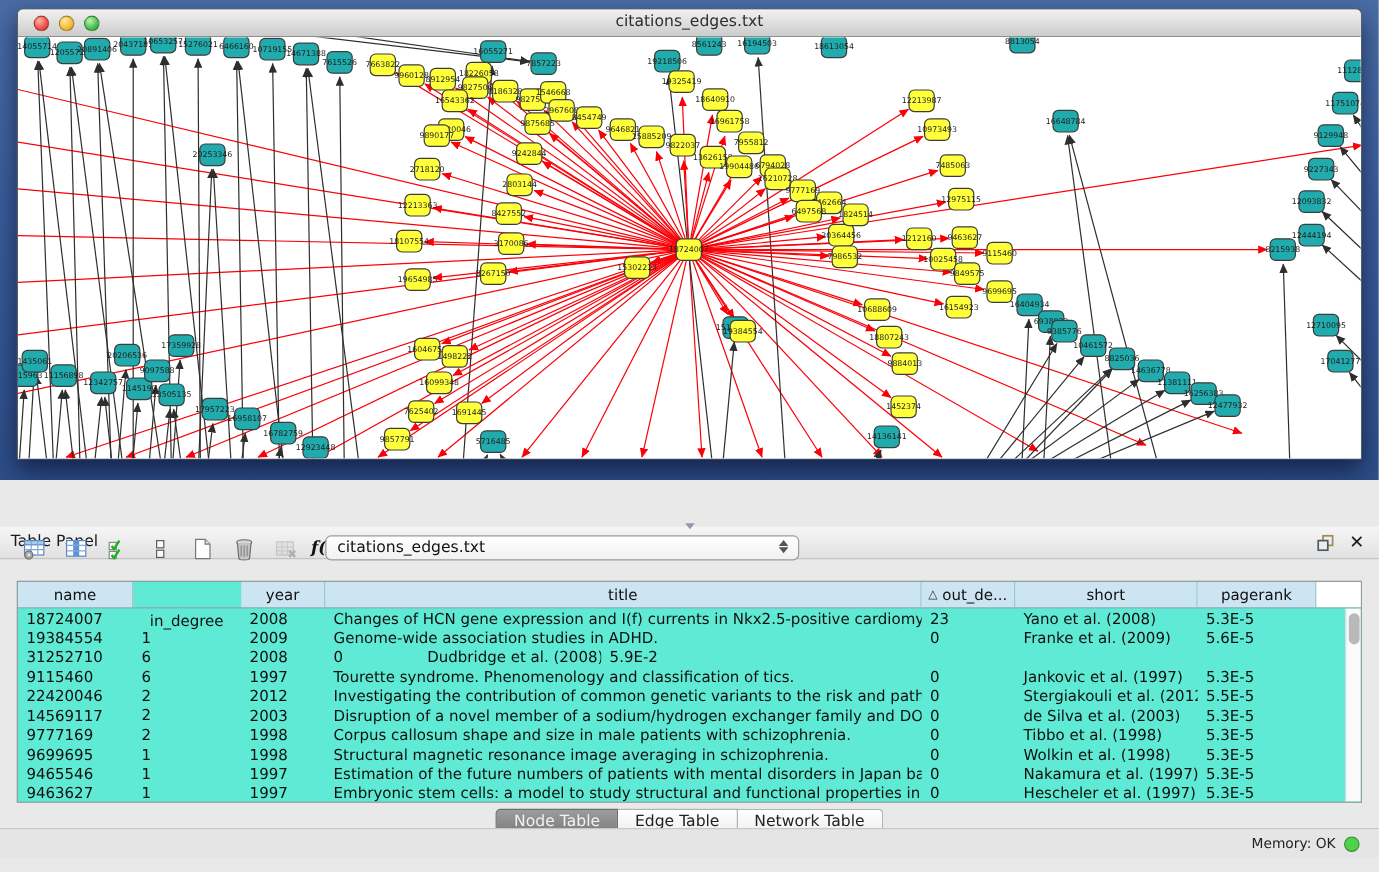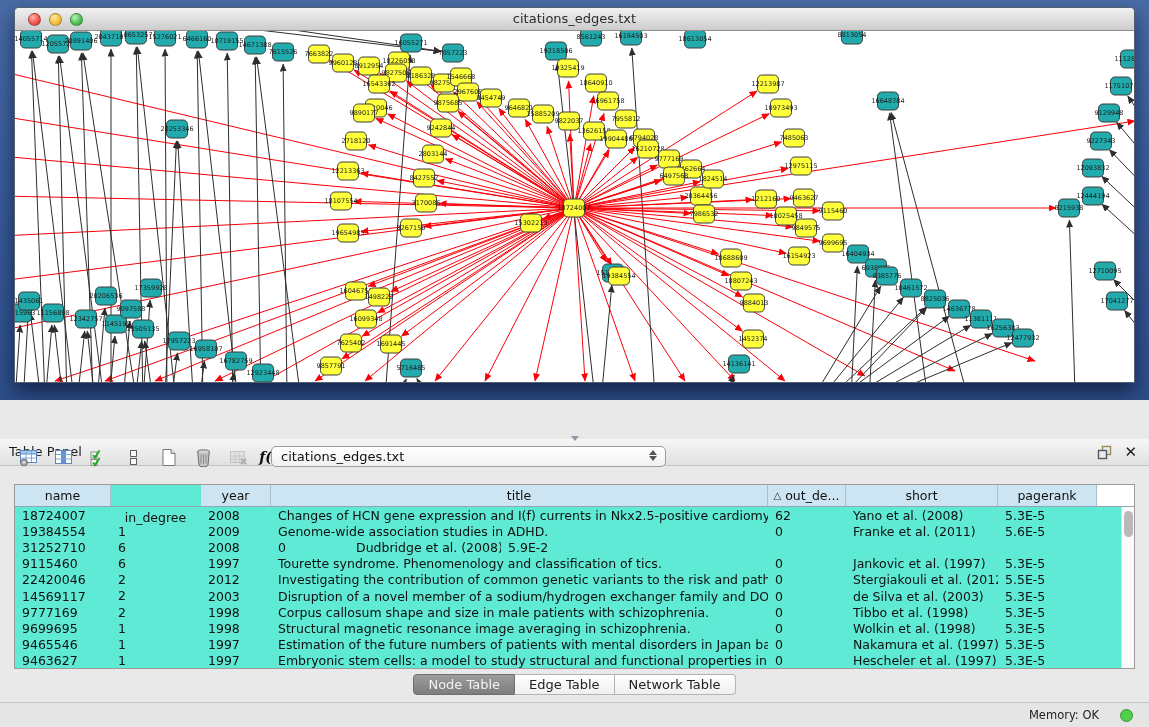--- a/index.html
+++ b/index.html
@@ -61,23 +61,23 @@
   .vscroll { position:absolute; right:0; top:0; bottom:0; width:13px; background:#fbfbfb; border-left:1px solid #dadada; }
   .vthumb { position:absolute; left:2px; top:4px; width:9px; height:26px; background:#b9b9b9; border-radius:5px; }
 
   .tabs { position:absolute; left:0; top:274px; width:100%; display:flex; justify-content:center; }
   .tab { height:21px; line-height:20px; padding:0 14px; font-size:13px; color:#222;
          background:linear-gradient(#ffffff,#efefef); border:1px solid #b3b3b3; border-left:none; }
   .tab:first-child { border-left:1px solid #b3b3b3; border-radius:4px 0 0 4px; }
   .tab:last-child { border-radius:0 4px 4px 0; }
   .tab.active { background:linear-gradient(#9c9c9c,#7d7d7d); color:#f2f2f2; border-color:#6e6e6e; }
 
-  .status-bar { position:absolute; left:0; bottom:0; width:100%; height:25px; background:#e5e5e5;
+  .status-bar { position:absolute; left:0; bottom:12px; width:100%; height:25px; background:#e5e5e5;
                 border-top:1px solid #c7c7c7; display:flex; justify-content:flex-end; align-items:center;
-                gap:21px; padding-right:16px; }
+                gap:7px; padding-right:16px; }
   .mem-label { font-size:11.5px; color:#222; }
   .mem-dot { width:13px; height:13px; border-radius:50%; border:1px solid #3f8d33; }
 </style>
 </head>
 <body>
 
 <div class="desktop">
   <div class="net-window">
     <div class="titlebar">
       <div class="lights">
@@ -834,31 +834,31 @@
           <span>pagerank</span>
         </div>
         <div class="th-filler"></div>
       </div>
     <div class="tbody" id="tbody">
         <div class="tr">
           <div class="td c0">18724007</div>
           <div class="td c1">1</div>
           <div class="td c2">2008</div>
           <div class="td c3">Changes of HCN gene expression and I(f) currents in Nkx2.5-positive cardiomyoc...</div>
-          <div class="td c4">62</div>
+          <div class="td c4">23</div>
           <div class="td c5">Yano et al. (2008)</div>
           <div class="td c6">5.3E-5</div>
         </div>
         <div class="tr">
           <div class="td c0">19384554</div>
           <div class="td c1">6</div>
           <div class="td c2">2009</div>
           <div class="td c3">Genome-wide association studies in ADHD.</div>
           <div class="td c4">0</div>
-          <div class="td c5">Franke et al. (2011)</div>
+          <div class="td c5">Franke et al. (2009)</div>
           <div class="td c6">5.6E-5</div>
         </div>
         <div class="tr">
           <div class="td c0">31252710</div>
           <div class="td c1">6</div>
           <div class="td c2">2008</div>
           <div class="td c4">0</div>
           <div class="td c5">Dudbridge et al. (2008)</div>
           <div class="td c6">5.9E-2</div>
         </div>

